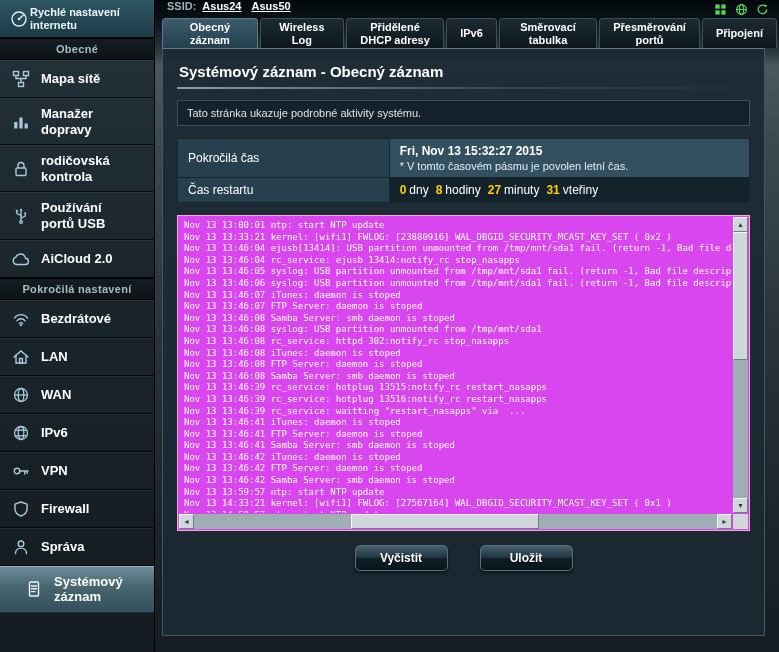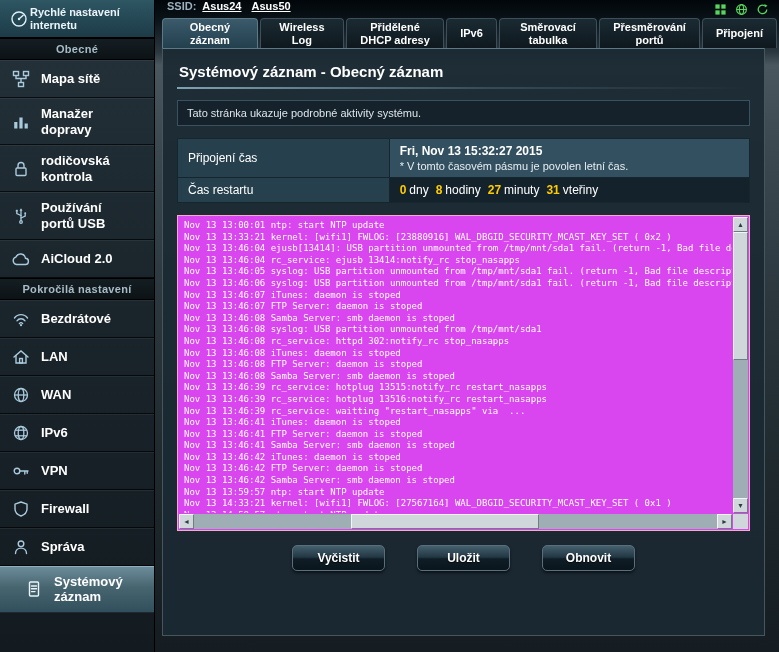--- a/index.html
+++ b/index.html
@@ -344,21 +344,21 @@
     <div class="panel">
 
       <div class="page-title">Systémový záznam - Obecný záznam</div>
       <div class="title-divider"></div>
 
       <div class="desc-box">Tato stránka ukazuje podrobné aktivity systému.</div>
 
       <table class="info">
         <tbody>
             <tr class="hl">
-          <td class="rowlabel">Připojení čas</td>
+          <td class="rowlabel">Pokročilá čas</td>
           <td class="rowval">
             <div class="sys-date">Fri, Nov 13 15:32:27 2015</div>
             <div class="sys-note">* V tomto časovém pásmu je povolen letní čas.</div>
           </td>
         </tr>
         <tr>
           <td class="rowlabel">Čas restartu</td>
           <td class="rowval">
             <span class="num">0</span><span class="uword">dny</span><span class="num">8</span><span class="uword">hodiny</span><span class="num">27</span><span class="uword">minuty</span><span class="num">31</span><span class="uword">vteřiny</span>
           </td>
@@ -403,18 +403,17 @@
           <div class="sb-btn left">◄</div>
           <div class="sb-thumb"></div>
           <div class="sb-btn right">►</div>
         </div>
         <div class="sb-corner"></div>
       </div>
 
       <div class="btn-row">
         <div class="btn">Vyčistit</div>
         <div class="btn">Uložit</div>
-        <div class="btn">Obnovit</div>
       </div>
 
     </div>
   </div>
 </div>
 
 </body></html>

